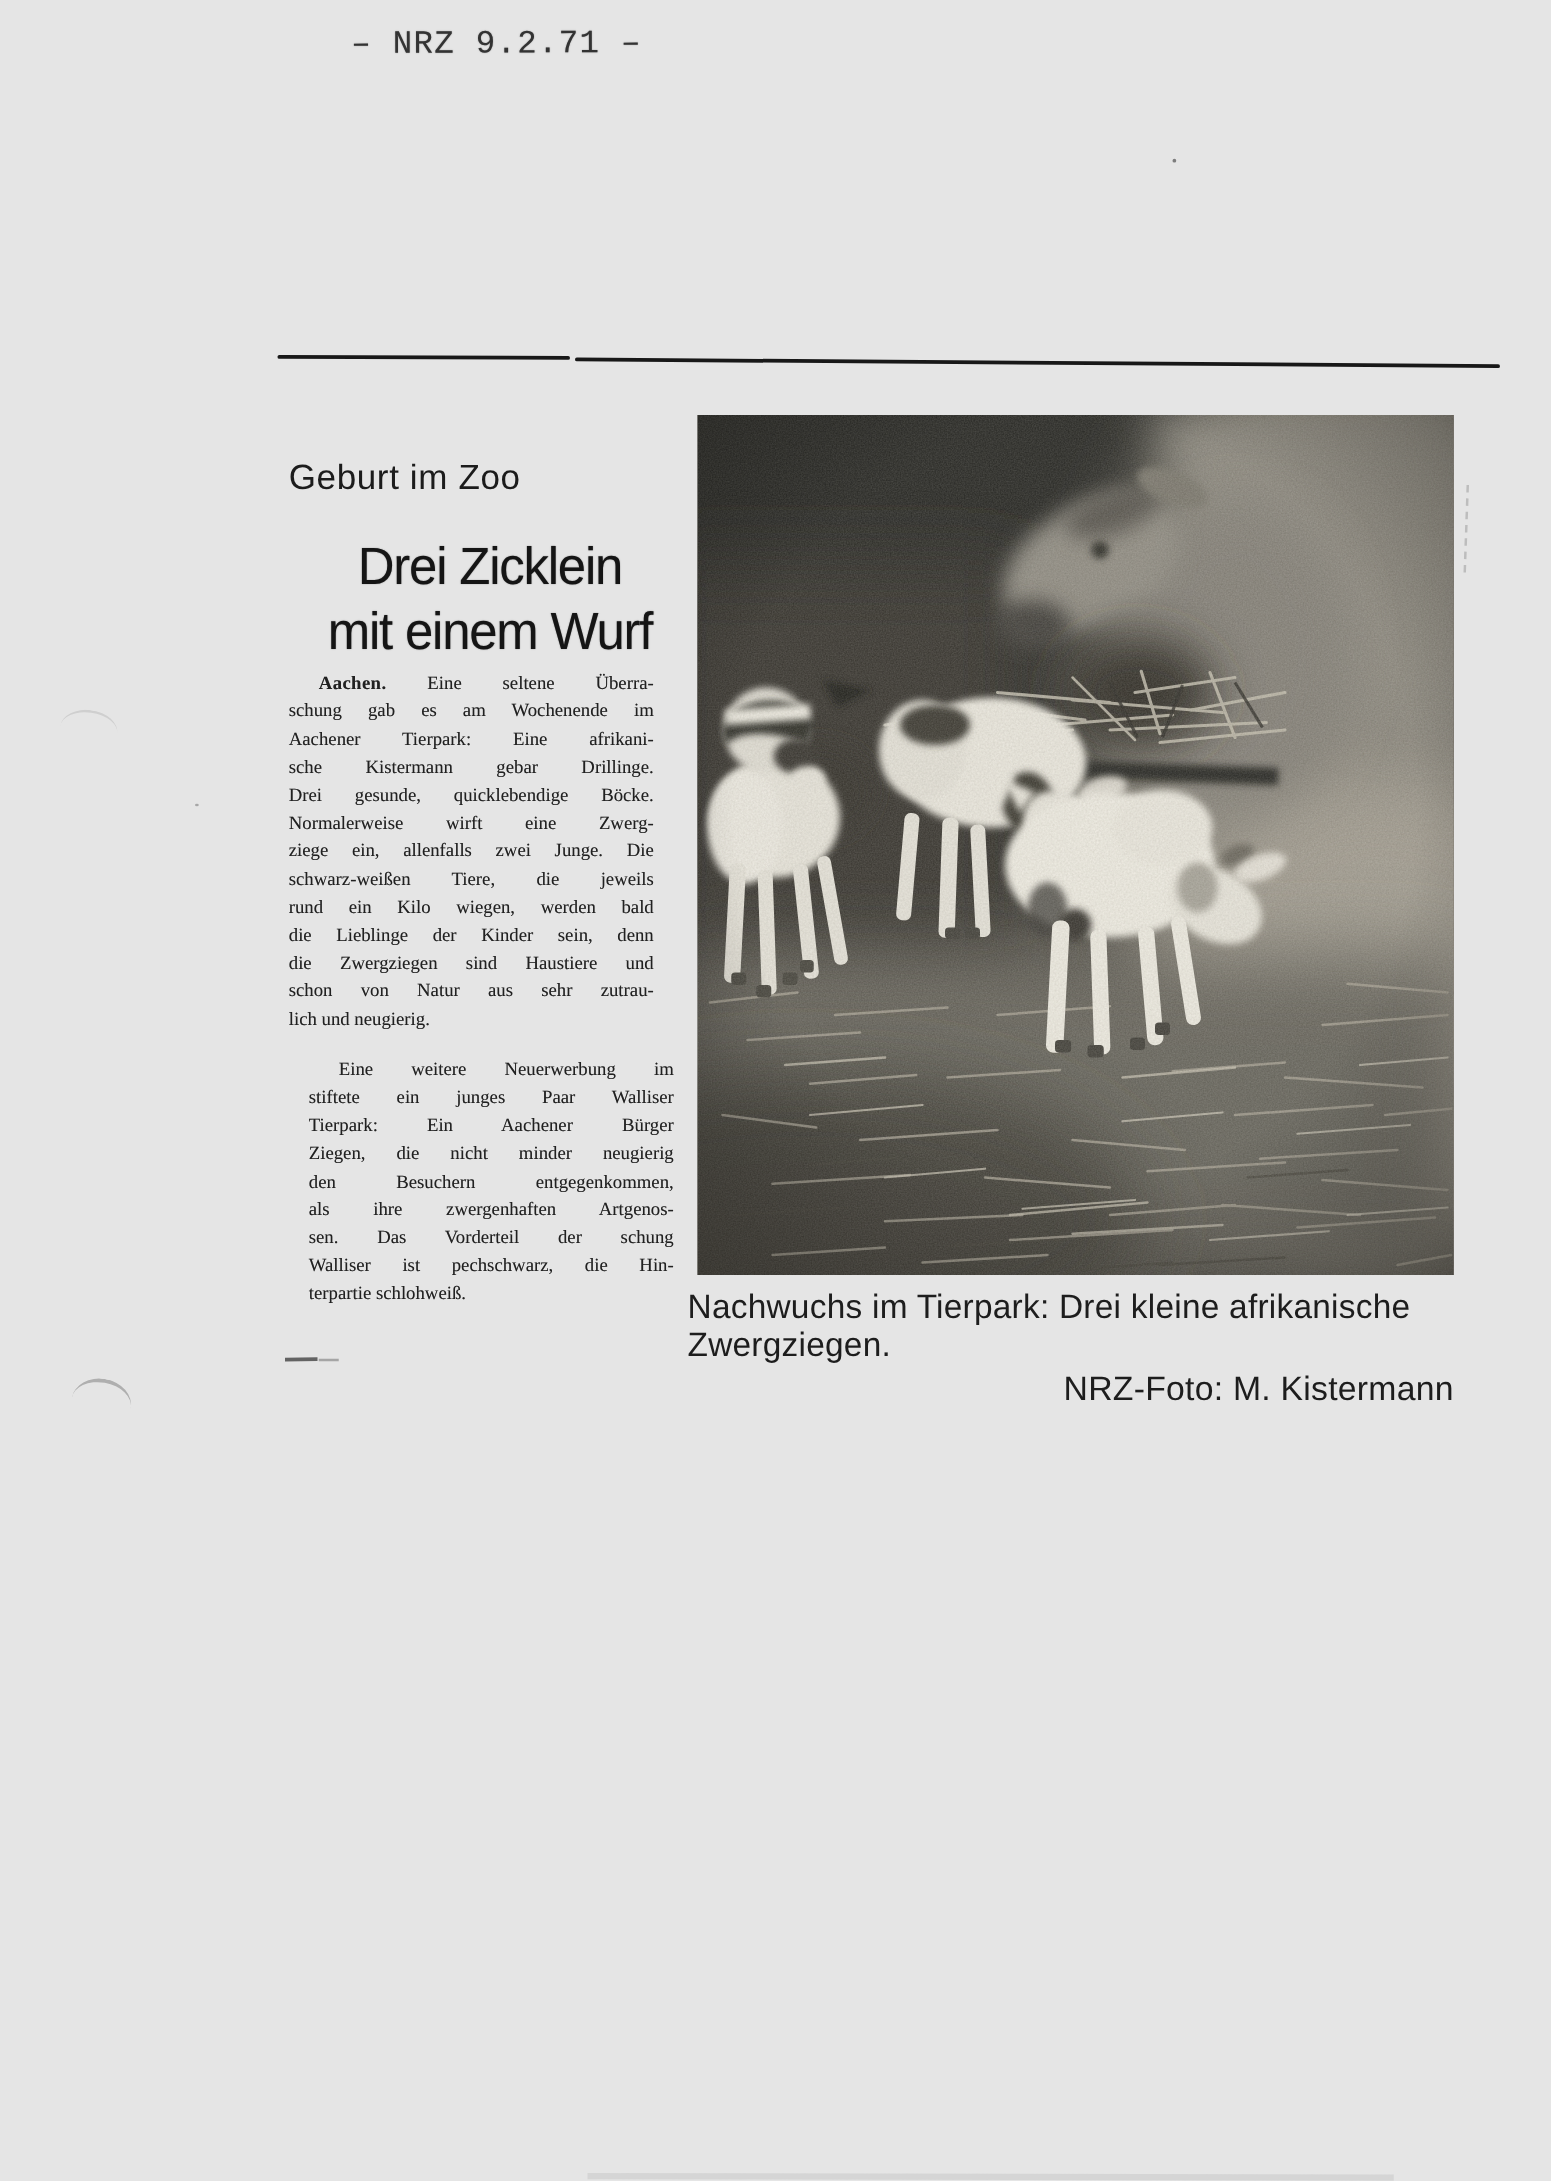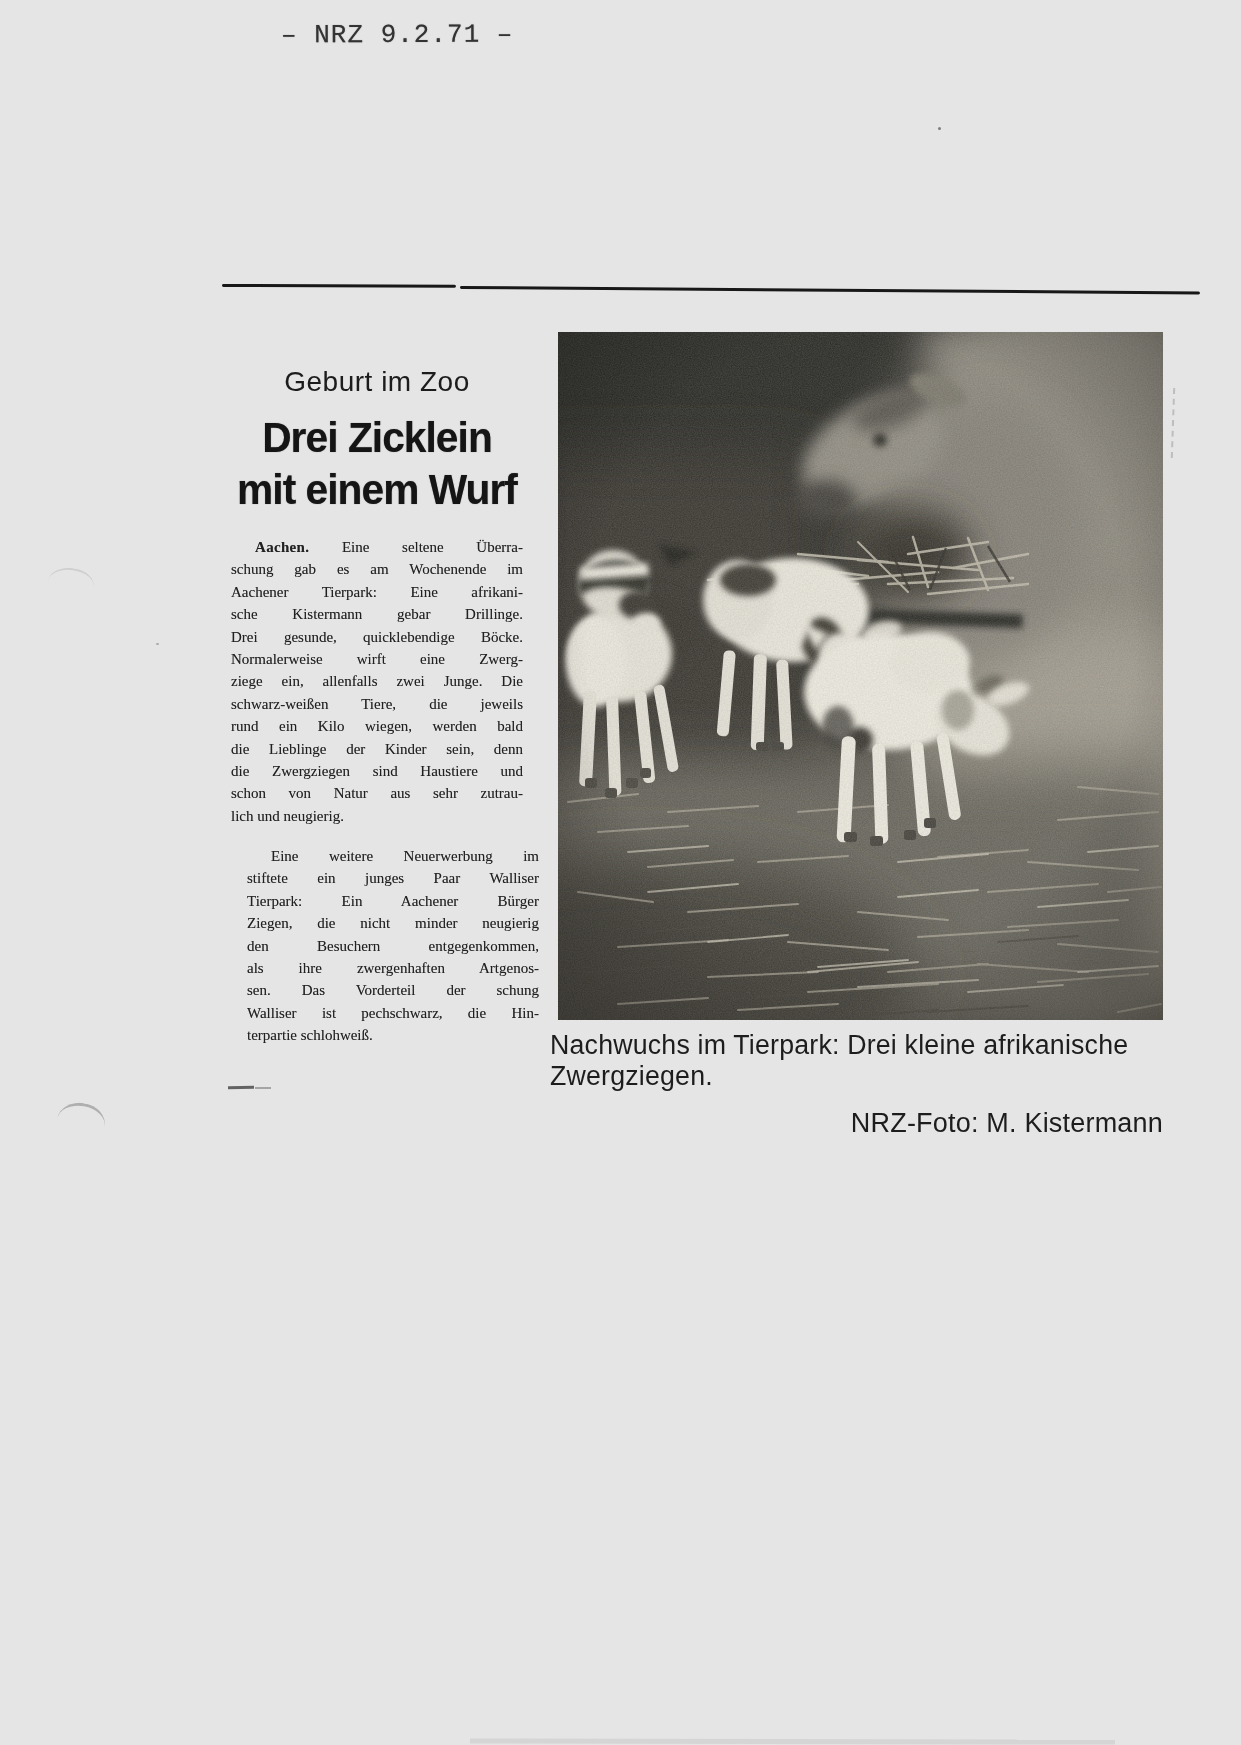--- a/index.html
+++ b/index.html
@@ -14,28 +14,28 @@
     font-size:26px;letter-spacing:1px;color:#333;
     text-shadow:0 0 1px rgba(50,50,50,.55);
     transform:rotate(-.2deg);
   }
   
   .rule{position:absolute;background:#181818;height:3px;border-radius:2px;}
   .rule1{left:222px;top:284px;width:234px;transform:rotate(.2deg);transform-origin:left center;}
   .rule2{left:460px;top:286px;width:740px;transform:rotate(.42deg);transform-origin:left center;height:3.2px;}
   
   .kicker{
-    position:absolute;left:231px;top:366px;width:292px;text-align:center;
+    position:absolute;left:231px;top:366px;width:292px;text-align:left;
     font-family:"Liberation Sans","DejaVu Sans",sans-serif;
     font-size:28px;color:#1c1c1c;letter-spacing:.5px;white-space:nowrap;
   }
   .headline{
-    position:absolute;left:231px;top:412px;width:292px;margin:0;text-align:center;
+    position:absolute;left:231px;top:412px;width:292px;margin:15px;text-align:center;
     font-family:"Liberation Sans","DejaVu Sans",sans-serif;
-    font-size:42px;line-height:52px;font-weight:bold;color:#151515;
+    font-size:42px;line-height:52px;font-weight:normal;color:#151515;
     letter-spacing:-1px;white-space:nowrap;
   }
   .headline .hl{display:block;transform:scaleX(.97);text-shadow:0 0 1px rgba(20,20,20,.5);}
   
   .body{
     position:absolute;left:231px;width:292px;
     font-size:15px;line-height:22.4px;color:#212121;
     text-shadow:0 0 .5px rgba(30,30,30,.35);
   }
   .p1{top:536px;}
@@ -50,21 +50,21 @@
     background:#55524b;overflow:hidden;box-shadow:0 0 0 1px rgba(70,70,70,.25) inset;
   }
   .photo svg{display:block;width:605px;height:688px;}
   
   .caption{
     position:absolute;left:550px;top:1030px;width:613px;
     font-family:"Liberation Sans","DejaVu Sans",sans-serif;
     font-size:27px;color:#1d1d1d;letter-spacing:.2px;
   }
   .cap1{text-align:left;transform:scaleX(.99);transform-origin:left;}
-  .cap2{text-align:right;margin-top:16px;}
+  .cap2{text-align:right;margin-top:4px;}
   
   .arc{position:absolute;border:none;border-top:3px solid #b5b5b5;border-radius:50%;opacity:.75;}
   .arc1{left:48px;top:568px;width:46px;height:30px;transform:rotate(8deg);border-top-width:2px;opacity:.45;}
   .arc2{left:57px;top:1103px;width:48px;height:36px;transform:rotate(10deg);border-top-color:#9d9d9d;}
   .dash1{position:absolute;left:228px;top:1086px;width:26px;height:3px;background:#4c4c4c;opacity:.85;transform:rotate(-1deg);}
   .dash2{position:absolute;left:255px;top:1087px;width:16px;height:2px;background:#8a8a8a;opacity:.7;}
   .vmark{position:absolute;left:1172px;top:388px;height:70px;width:0;border-left:2px dashed #9e9e9e;opacity:.55;transform:rotate(2deg);}
   .speck{position:absolute;border-radius:50%;background:#7d7d7d;}
   .speck1{left:938px;top:127px;width:3px;height:3px;}
   .speck2{left:156px;top:643px;width:3px;height:2px;opacity:.6;}

